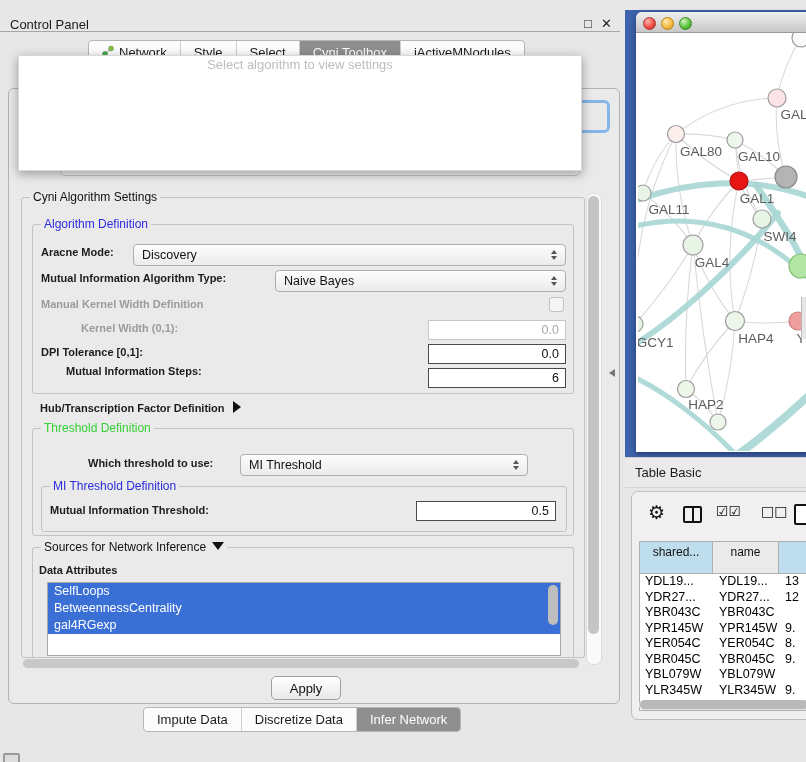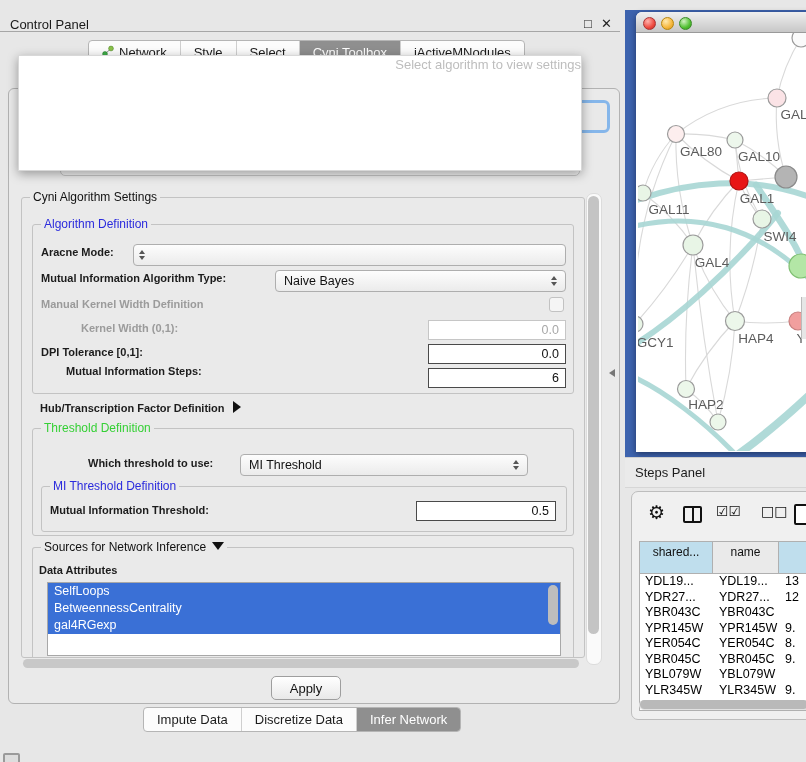--- a/index.html
+++ b/index.html
@@ -50,21 +50,21 @@
   .vthumb{position:absolute;left:1px;width:11px;background:#c4c4c4;border-radius:6px;}
   .hscroll{position:absolute;height:10px;}
   .hthumb{position:absolute;top:0;height:9px;background:#c8c8c8;border-radius:5px;}
 
   .button{position:absolute;height:22px;background:linear-gradient(#ffffff,#e9e9e9);border:1px solid #9e9e9e;border-radius:5px;
           font-size:13px;color:#111;display:flex;align-items:center;justify-content:center;}
 
   
   .dropdown{left:18px;top:55px;width:562px;height:114px;background:#fff;border:1px solid #d8d8d8;
             box-shadow:0 3px 10px rgba(0,0,0,.35);z-index:40;}
-  .dd-prompt{text-align:right;color:#bdbdbd;font-size:13px;padding-top:1px;height:15px;}
+  .dd-prompt{text-align:center;color:#bdbdbd;font-size:13px;padding-top:1px;height:15px;}
   .dd-item{height:16px;line-height:16px;font-size:13px;padding-left:4px;color:#0d0d0d;white-space:nowrap;}
   .dd-item.sel{font-weight:bold;}
 
   .hintcombo{left:60px;top:150px;width:520px;height:26px;border:1px solid #c4c4c4;border-radius:5px;background:#f1f1f1;z-index:5;
              font-size:12.5px;color:#b5b5b5;line-height:26px;padding-left:14px;box-sizing:border-box;}
   .hintring{left:566px;top:100px;width:38px;height:27px;border:3px solid #85b6ea;border-radius:6px;background:#e9e9e9;z-index:5;}
 
   
   .netframe{left:625px;top:10px;width:215px;height:447px;background:#3d63ae;}
   .macwin{position:absolute;left:11px;top:2px;width:175px;height:440px;background:#fff;border-radius:6px 0 0 0;
@@ -143,20 +143,21 @@
   <div class="abs cp-body">
 
     <div class="group" style="left:12px;top:108px;width:562px;height:459px;">
       <span class="gtitle">Cyni Algorithm Settings</span>
 
       <div class="group" style="left:10px;top:26px;width:540px;height:168px;">
         <span class="gtitle blue">Algorithm Definition</span>
 
         <span class="flabel" style="left:8px;top:21px;">Aracne Mode:</span>
         <div class="combo" style="left:100px;top:19px;width:433px;">
+          <span class="val">Discovery</span>
           <span class="arrows">
               <span class="arr-up"></span>
               <span class="arr-dn"></span>
             </span>
         </div>
 
         <span class="flabel" style="left:8px;top:47px;">Mutual Information Algorithm Type:</span>
         <div class="combo" style="left:242px;top:45px;width:291px;">
           <span class="val">Naive Bayes</span>
           <span class="arrows">
@@ -309,21 +310,21 @@
             <text x="163" y="310" text-anchor="middle" font-size="13.5" fill="#5c5c5c" font-family="Liberation Sans, DejaVu Sans, sans-serif">Y</text>
             <text x="17" y="314" text-anchor="middle" font-size="13.5" fill="#5c5c5c" font-family="Liberation Sans, DejaVu Sans, sans-serif">GCY1</text>
             <text x="68" y="376" text-anchor="middle" font-size="13.5" fill="#5c5c5c" font-family="Liberation Sans, DejaVu Sans, sans-serif">HAP2</text>
           </svg>
       </div>
     </div>
   </div>
   <div class="abs scroll-artifact"></div>
 
   <div class="abs tp-strip">
-    <span class="tp-title">Steps Panel</span>
+    <span class="tp-title">Table Basic</span>
   </div>
 
   <div class="abs tablecard">
     <span class="ticon gear" style="left:16px;top:11px;">⚙</span>
     <span class="ticon colsicon" style="left:51px;top:14px;"></span>
     <span class="ticon cbx" style="left:84px;top:11px;">☑☑</span>
     <span class="ticon cbx" style="left:129px;top:11px;">□□</span>
     <span class="ticon docicon" style="left:162px;top:12px;"></span>
 
     <div class="tbl">

